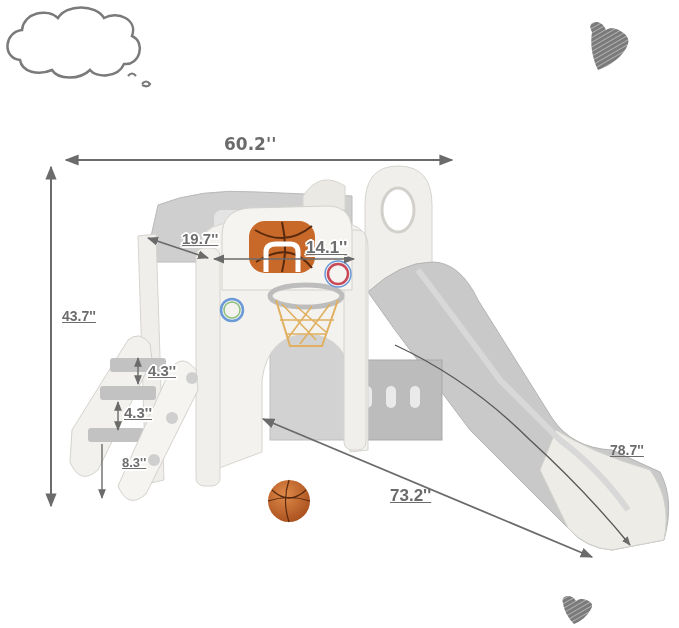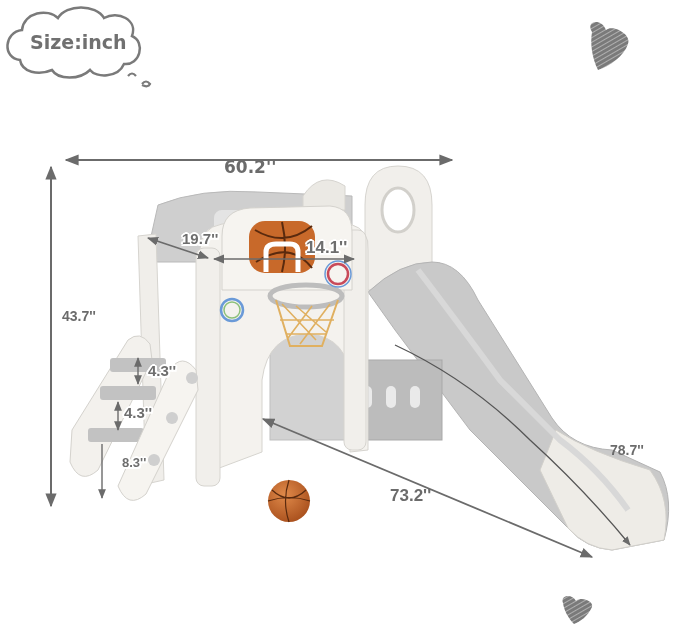--- a/index.html
+++ b/index.html
@@ -1,19 +1,19 @@
 <!DOCTYPE html>
 <html><head>
 <meta charset="utf-8">
 <style>
   html,body{margin:0;padding:0;background:#ffffff;}
   body{width:679px;height:628px;position:relative;overflow:hidden;font-family:"Liberation Sans",sans-serif;}
   .stage{position:absolute;left:0;top:0;width:679px;height:628px;}
   .lbl{position:absolute;color:#6b6b6b;font-weight:bold;font-family:"DejaVu Sans",sans-serif;white-space:nowrap;}
-  .lbl.plain{font-family:"Liberation Sans",sans-serif;}
+  .lbl.plain{font-family:"Liberation Sans",sans-serif;text-decoration:underline;}
   .cloud-text{position:absolute;left:30px;top:31px;font-size:19px;color:#707070;font-weight:bold;font-family:"DejaVu Sans",sans-serif;}
   .outlined{color:#6e6e6e;text-shadow:-1.5px -1.5px 0 #fff,1.5px -1.5px 0 #fff,-1.5px 1.5px 0 #fff,1.5px 1.5px 0 #fff,0 2px 0 #fff,2px 0 0 #fff,0 -2px 0 #fff,-2px 0 0 #fff;}
 </style>
 </head>
 <body>
 
 <div class="stage">
 
   <svg width="679" height="628" viewBox="0 0 679 628" style="position:absolute;left:0;top:0">
     <defs>
@@ -102,23 +102,22 @@
     <line x1="51" y1="167" x2="51" y2="506" stroke="#6b6b6b" stroke-width="2" marker-start="url(#arr)" marker-end="url(#arr)"></line>
     <line x1="148" y1="238" x2="208" y2="258" stroke="#6b6b6b" stroke-width="1.6" marker-start="url(#arr)" marker-end="url(#arr)"></line>
     <line x1="214" y1="259" x2="354" y2="259" stroke="#6b6b6b" stroke-width="1.6" marker-start="url(#arr)" marker-end="url(#arr)"></line>
     <line x1="138" y1="358" x2="138" y2="384" stroke="#6b6b6b" stroke-width="1.4" marker-start="url(#arr)" marker-end="url(#arr)"></line>
     <line x1="118" y1="402" x2="118" y2="430" stroke="#6b6b6b" stroke-width="1.4" marker-start="url(#arr)" marker-end="url(#arr)"></line>
     <line x1="102" y1="444" x2="102" y2="498" stroke="#6b6b6b" stroke-width="1.4" marker-end="url(#arr)"></line>
     <line x1="263" y1="419" x2="592" y2="557" stroke="#6b6b6b" stroke-width="1.8" marker-start="url(#arr)" marker-end="url(#arr)"></line>
     <path d="M395,345 Q470,380 530,440 Q585,490 630,545" fill="none" stroke="#555" stroke-width="1.3" marker-end="url(#arr)"></path>
   </svg>
 
-  <div class="cloud-text">Size:inch</div>
 
-  <div class="lbl" style="left:224px;top:134px;font-size:17px;margin-top:23px;">60.2''</div>
+  <div class="lbl" style="left:224px;top:134px;font-size:17px;">60.2''</div>
   <div class="lbl plain" style="left:62px;top:308px;font-size:14px;">43.7''</div>
   <div class="lbl plain outlined" style="left:182px;top:230px;font-size:15px;">19.7''</div>
   <div class="lbl plain outlined" style="left:306px;top:238px;font-size:17px;">14.1''</div>
   <div class="lbl plain outlined" style="left:148px;top:362px;font-size:15px;">4.3''</div>
   <div class="lbl plain outlined" style="left:124px;top:404px;font-size:15px;">4.3''</div>
   <div class="lbl plain outlined" style="left:122px;top:455px;font-size:13px;">8.3''</div>
   <div class="lbl plain" style="left:364px;top:486px;font-size:17px;margin-left:26px;">73.2''</div>
   <div class="lbl plain" style="left:610px;top:442px;font-size:14px;">78.7''</div>
 </div>
 

